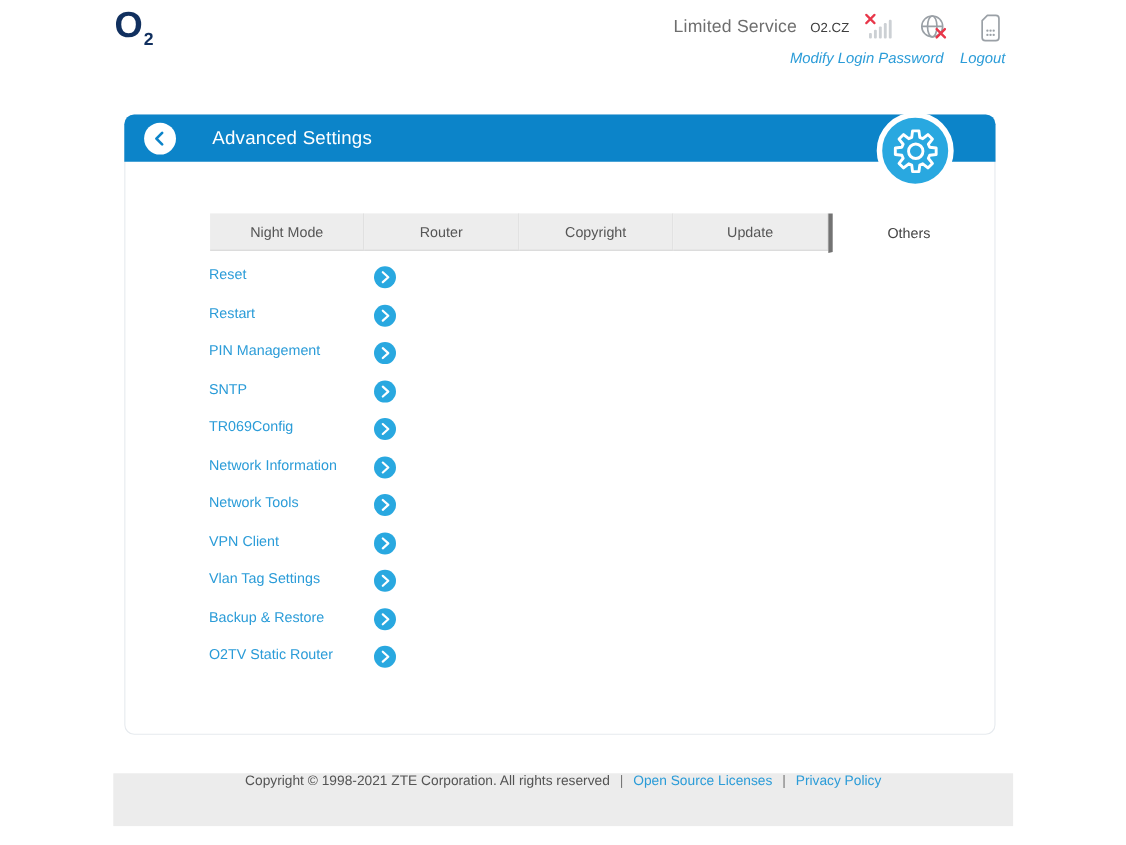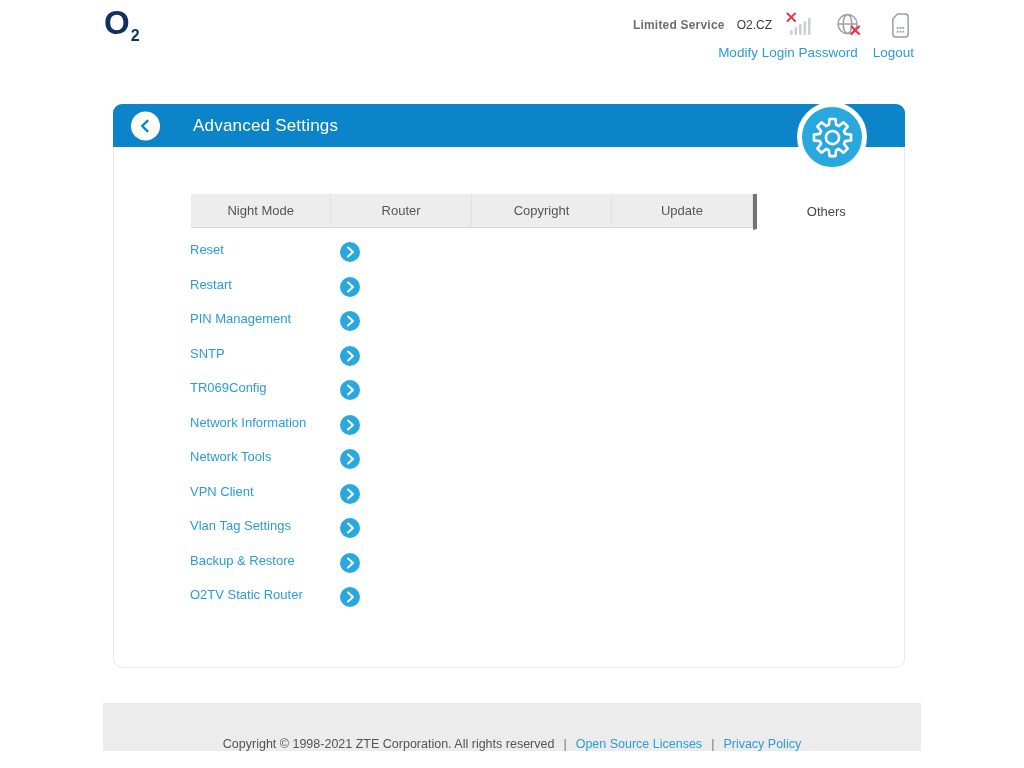--- a/index.html
+++ b/index.html
@@ -11,29 +11,29 @@
   }
   *{margin:0;padding:0;box-sizing:border-box;}
   html,body{width:1024px;height:768px;background:#fff;font-family:"Liberation Sans",sans-serif;overflow:hidden;}
   body{position:relative;}
 
   
   .logo{position:absolute;left:104px;top:6px;color:var(--logo-navy);font-weight:bold;font-size:33px;line-height:1;}
   .logo .sub{font-size:16px;position:relative;top:7px;left:1px;}
 
   .status-row{position:absolute;top:12px;right:113px;display:flex;align-items:center;height:26px;}
-  .status-label{font-size:12px;font-weight:bold;color:#6e6e6e;letter-spacing:.2px;}
+  .status-label{font-size:16px;font-weight:normal;color:#6e6e6e;letter-spacing:.2px;}
   .network-name{font-size:12px;font-weight:normal;color:#3d3d3d;margin-left:12px;}
   .st-icon{display:inline-flex;align-items:center;justify-content:center;}
   .icon-signal{margin-left:14px;}
   .icon-globe{margin-left:22px;}
   .icon-sim{margin-left:28px;}
 
   .links-row{position:absolute;top:45px;right:110px;display:flex;gap:15px;font-size:13.5px;}
-  .links-row a{color:var(--link-blue);text-decoration:none;cursor:pointer;}
+  .links-row a{color:var(--link-blue);text-decoration:none;cursor:pointer;font-style:italic;}
 
   
   .panel{position:absolute;left:113px;top:104px;width:792px;height:564px;background:#fff;border:1px solid #e6eaee;border-radius:9px;}
   .panel-header{position:absolute;left:-1px;right:-1px;top:-1px;height:43px;background:var(--header-blue);border-radius:9px 9px 0 0;display:flex;align-items:center;}
   .back-btn{position:absolute;left:18px;top:50%;transform:translateY(-50%);width:29px;height:29px;border-radius:50%;background:#fff;display:flex;align-items:center;justify-content:center;cursor:pointer;}
   .panel-title{margin-left:80px;color:#fff;font-weight:normal;font-size:17px;letter-spacing:.2px;}
   .gear-btn{position:absolute;left:683px;top:-3px;width:70px;height:70px;border-radius:50%;background:var(--accent-blue);border:5px solid #fff;display:flex;align-items:center;justify-content:center;z-index:5;cursor:pointer;}
 
   
   .tab-bar{position:absolute;left:77px;top:89px;width:705px;height:34px;display:flex;}
@@ -41,21 +41,21 @@
   .tab:last-child{border-right:none;}
   .tab.active{background:#fff;color:#444;border-bottom:1px solid #fff;border-left:4px solid #737373;height:36px;}
 
   
   .settings-list{position:absolute;left:76px;top:137px;width:320px;}
   .row{height:34.5px;display:flex;align-items:flex-start;}
   .row-label{width:150px;font-size:13px;color:var(--link-blue);cursor:pointer;}
   .arrow-btn{width:20px;height:20px;border-radius:50%;background:var(--accent-blue);display:inline-flex;align-items:center;justify-content:center;cursor:pointer;flex:none;}
 
   
-  .footer{position:absolute;left:103px;top:703px;width:818px;height:48px;background:#ececec;display:flex;align-items:flex-end;justify-content:center;font-size:12.5px;color:#545454;}
+  .footer{position:absolute;left:103px;top:703px;width:818px;height:48px;background:#ececec;display:flex;align-items:flex-start;justify-content:center;font-size:12.5px;color:#545454;}
   .footer .sep{color:#777;margin:0 9px;}
   .footer a{color:var(--link-blue);text-decoration:none;cursor:pointer;}
 </style>
 </head>
 <body>
 
 <div class="logo"><span>O</span><span class="sub">2</span></div>
 
 <div class="status-row">
   <span class="status-label">Limited Service</span>

